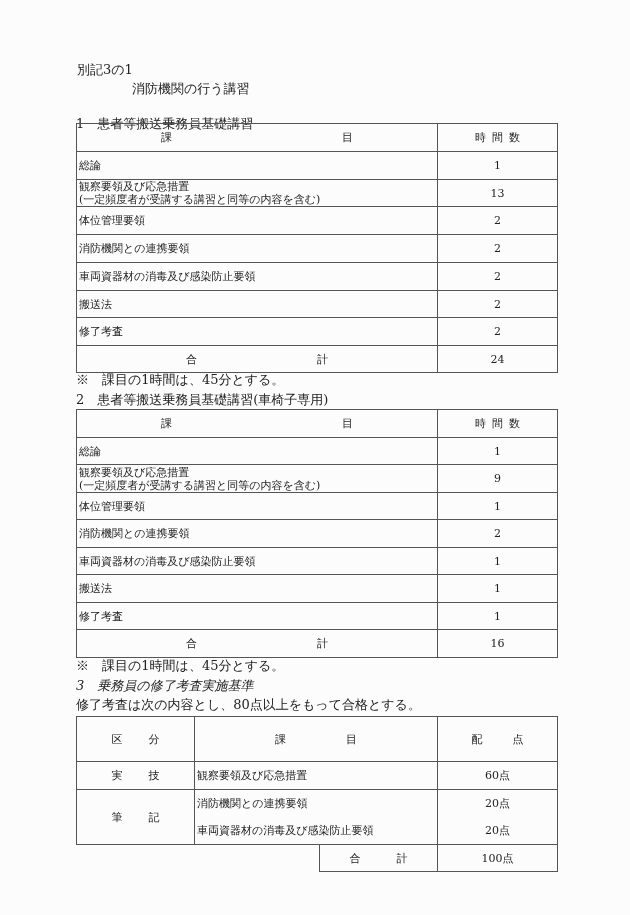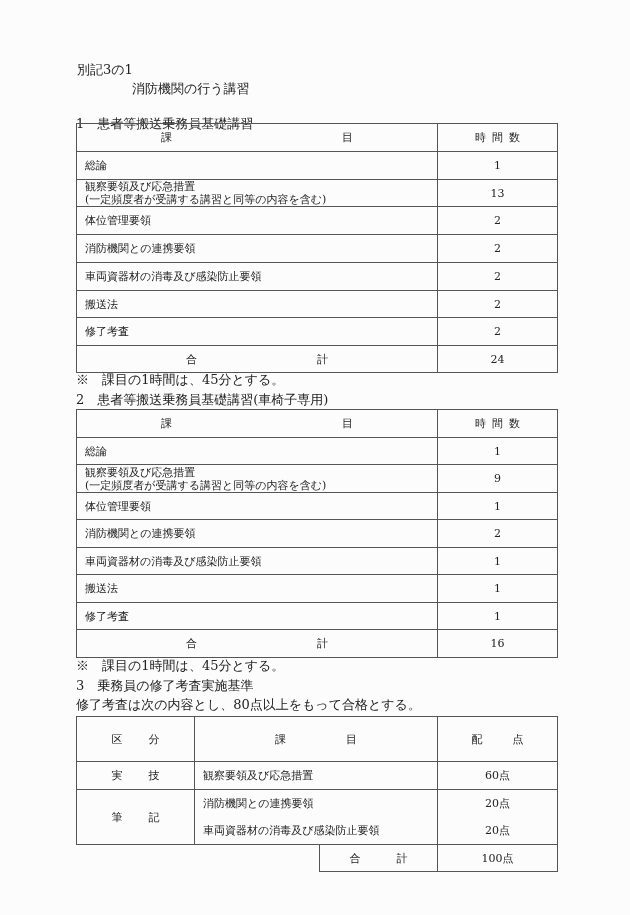--- a/index.html
+++ b/index.html
@@ -23,21 +23,21 @@
       line-height: 14px;
     }
     table.grid {
       position: absolute;
       border-collapse: collapse;
       table-layout: fixed;
       font-size: 11px;
     }
     table.grid td {
       border: 1px solid #555;
-      padding: 0 8px;
+      padding: 0 2px;
       line-height: 13px;
       vertical-align: middle;
       white-space: nowrap;
       overflow: hidden;
     }
     td.c { text-align: center; }
     td.l { text-align: left; }
     .gap-big { display: inline-block; width: 170px; }
     .gap-mid { display: inline-block; width: 26px; }
     .gap-sm  { display: inline-block; width: 6px; }
@@ -160,21 +160,21 @@
     <td class="c">
       <span>合</span><span class="gap-big" style="width:120px"></span><span>計</span>
     </td>
     <td class="c">16</td>
   </tr>
 </tbody>
   </table>
 
 <div class="line" style="left:76px; top:659px;">※　課目の1時間は、45分とする。</div>
 
-<div class="line" style="left:76px; top:679px;">3　乗務員の修了考査実施基準</div>
+<div class="line" style="left:76px; top:679px;font-style:italic;">3　乗務員の修了考査実施基準</div>
 <div class="line" style="left:76px; top:698px;">修了考査は次の内容とし、80点以上をもって合格とする。</div>
 
 <table class="grid" style="left:76px; top:716px; width:481px;">
   <colgroup>
     <col style="width:118px">
     <col style="width:125px">
     <col style="width:118px">
     <col style="width:120px">
   </colgroup>
   <tbody>

